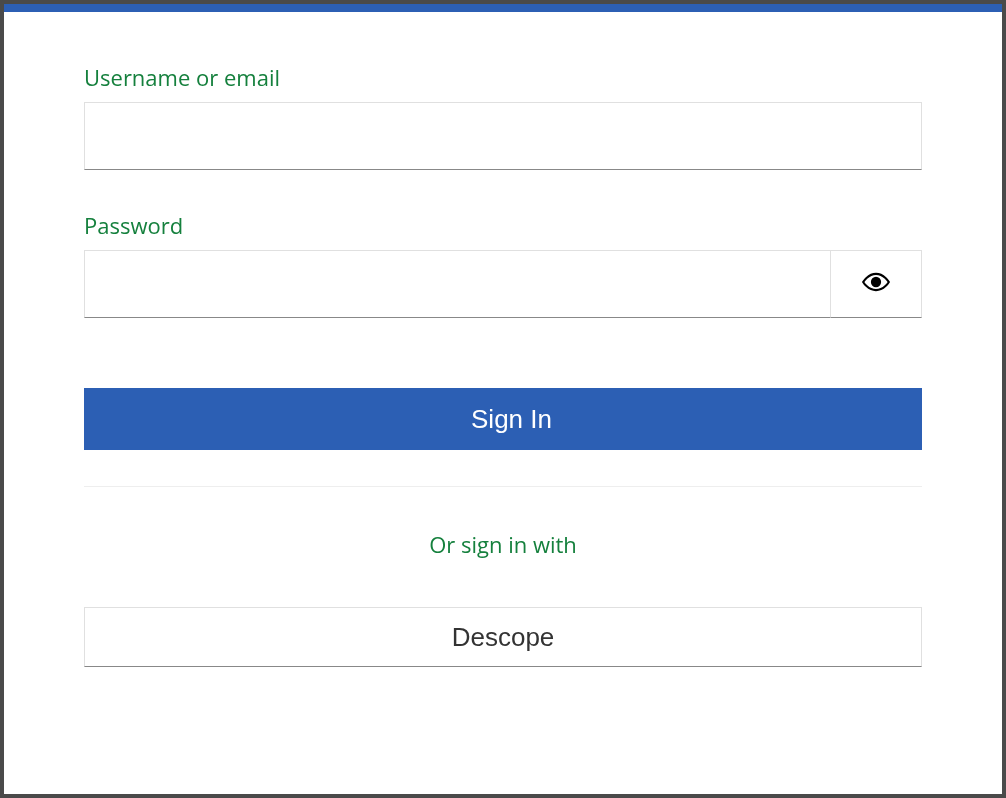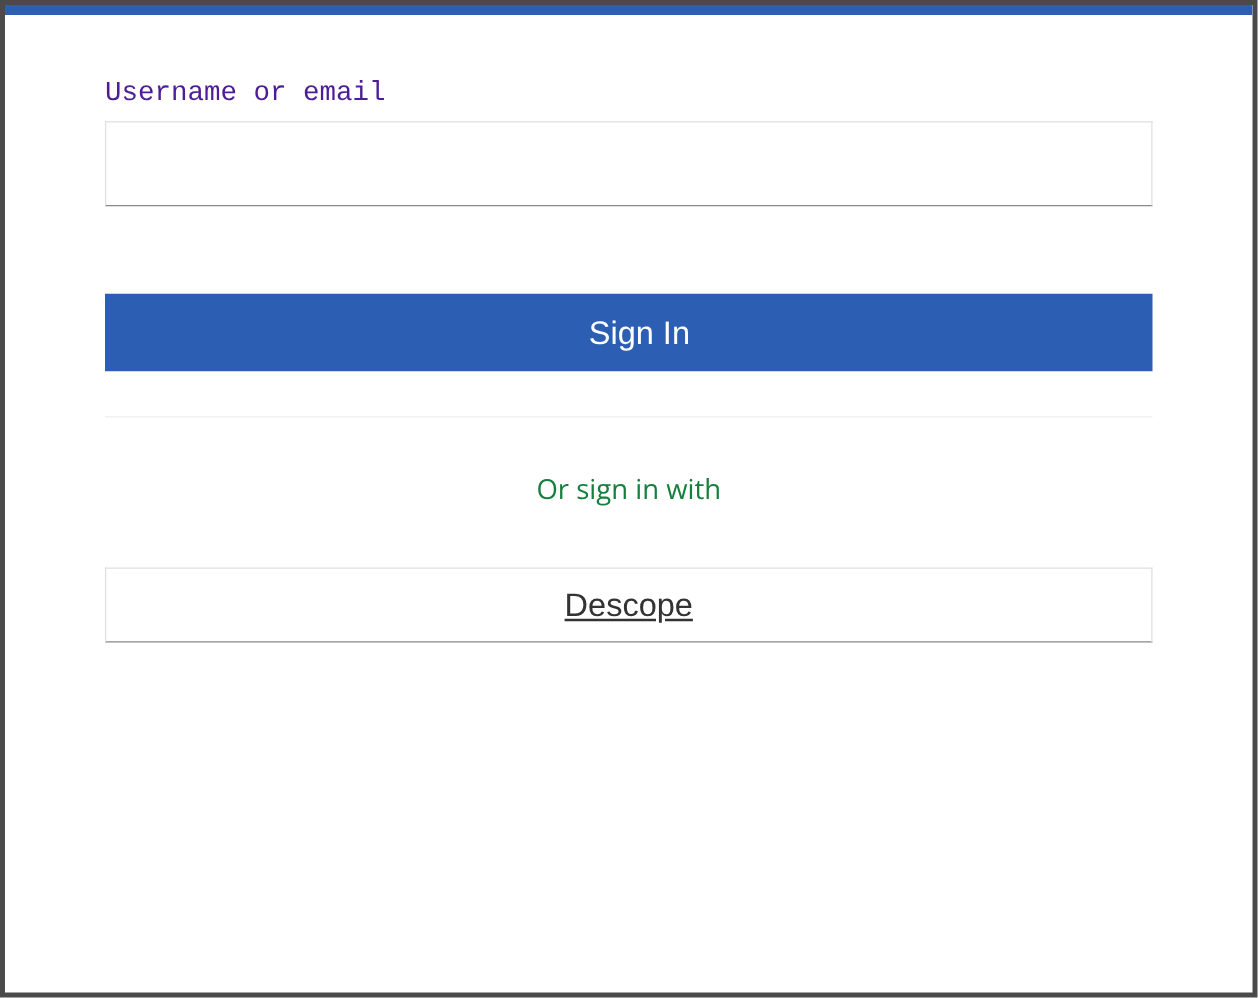--- a/index.html
+++ b/index.html
@@ -33,24 +33,23 @@
       font-weight: 300;
       color: #333333;
       text-align: center;
       margin-bottom: 70px;
     }
     .field-group {
       margin-bottom: 40px;
     }
     .field-label {
       font-size: 22px;
-      color: #4c1d95;
+      color: #15803d;
       margin-bottom: 10px;
       display: block;
-      font-family: Liberation Mono, monospace;
     }
     .text-input {
       width: 100%;
       height: 68px;
       border: 1px solid #e0e0e0;
       border-bottom: 1px solid #888888;
       font-size: 20px;
       padding: 0 16px;
       outline: none;
       background: #ffffff;
@@ -114,35 +113,48 @@
       height: 60px;
       background: #ffffff;
       border: 1px solid #e0e0e0;
       border-bottom: 1px solid #888888;
       font-size: 26px;
       color: #333333;
       cursor: pointer;
       display: flex;
       align-items: center;
       justify-content: center;
-      text-decoration: underline;
     }
   </style>
 </head>
 <body>
 
 <div class="outer-frame">
   <div class="top-bar"></div>
   <div class="content">
 
     <div class="field-group">
       <label class="field-label">Username or email</label>
       <input type="text" class="text-input" value="" style="">
     </div>
 
+    <div class="field-group">
+      <label class="field-label">Password</label>
+      <div class="password-wrapper">
+        <input type="password" class="password-input" value="" style="">
+        <div class="toggle-visibility">
+          <span class="eye-icon">
+            <svg viewBox="0 0 24 16" fill="none" stroke="#000000" stroke-width="1.8">
+              <path d="M1 8 C1 8 5 1 12 1 C19 1 23 8 23 8 C23 8 19 15 12 15 C5 15 1 8 1 8 Z"></path>
+              <circle cx="12" cy="8" r="3.5" fill="#000000"></circle>
+            </svg>
+          </span>
+        </div>
+      </div>
+    </div>
 
     <button class="signin-button">Sign In</button>
 
     <hr class="divider">
 
     <div class="alt-text">Or sign in with</div>
 
     <button class="alt-button">Descope</button>
   </div>
 </div>

